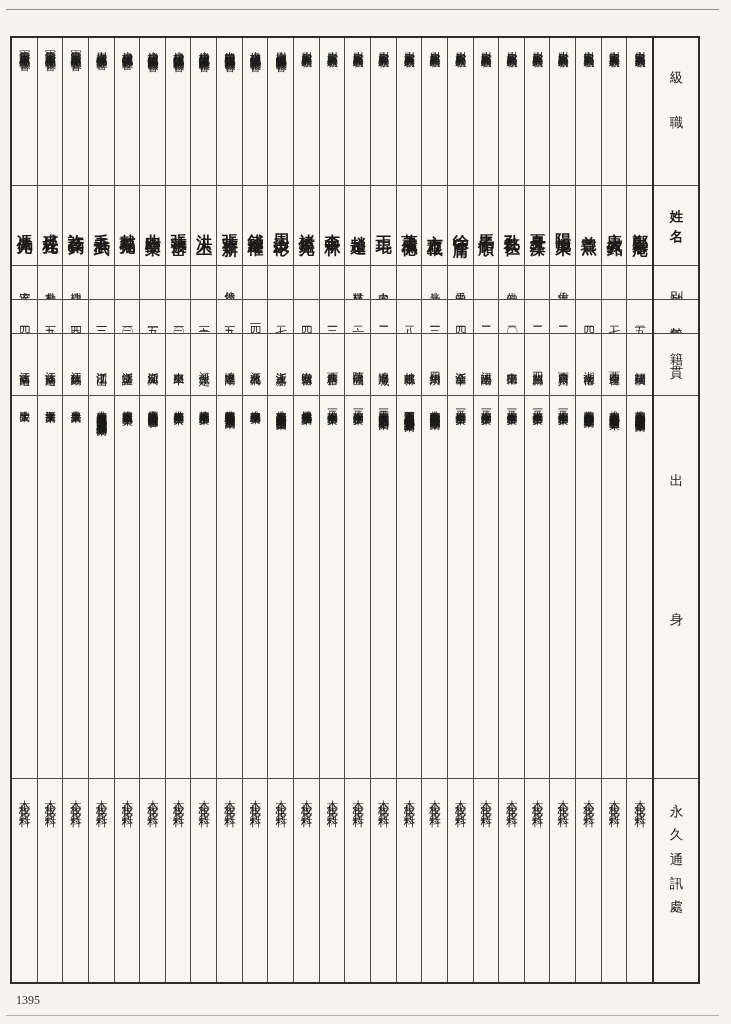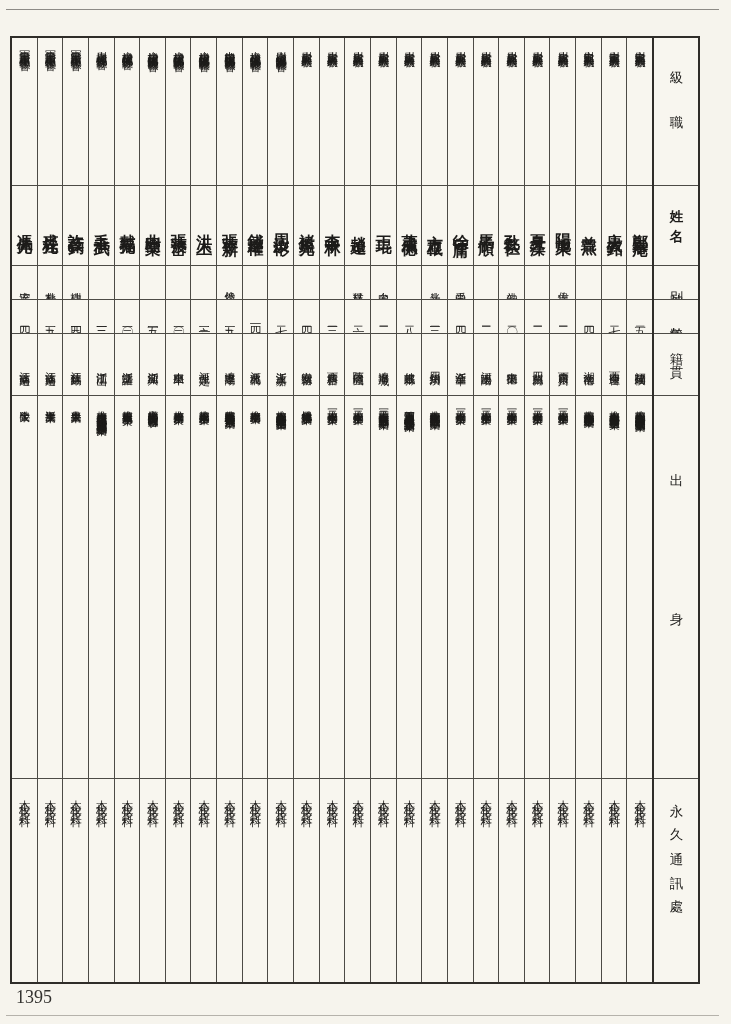--- a/index.html
+++ b/index.html
@@ -58,21 +58,21 @@
   .h-rank    { letter-spacing:44px; justify-content:flex-start; padding-top:22px; }
   .h-name    { letter-spacing:20px; justify-content:flex-start; padding-top:12px; }
   .h-alias   { letter-spacing:3px; }
   .h-age     { letter-spacing:0; font-size:12px; }
   .h-native  { letter-spacing:13px; justify-content:flex-start; padding-top:8px; }
   .h-origin  { letter-spacing:140px; justify-content:flex-start; padding-top:66px; }
   .h-address { letter-spacing:24px; justify-content:flex-start; padding-top:14px; }
 
   .page-number {
     position:absolute; left:16px; bottom:16px;
-    font-size:18px; color:#33322f;
+    font-size:12px; color:#33322f;
     writing-mode:horizontal-tb;
   }
 </style>
 </head>
 <body>
 
 <div class="scan">
   <div class="top-rule"></div>
 
   <div class="table">

